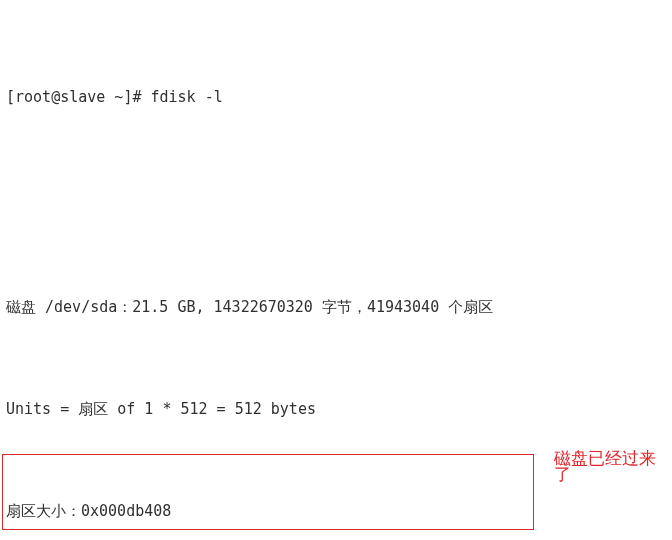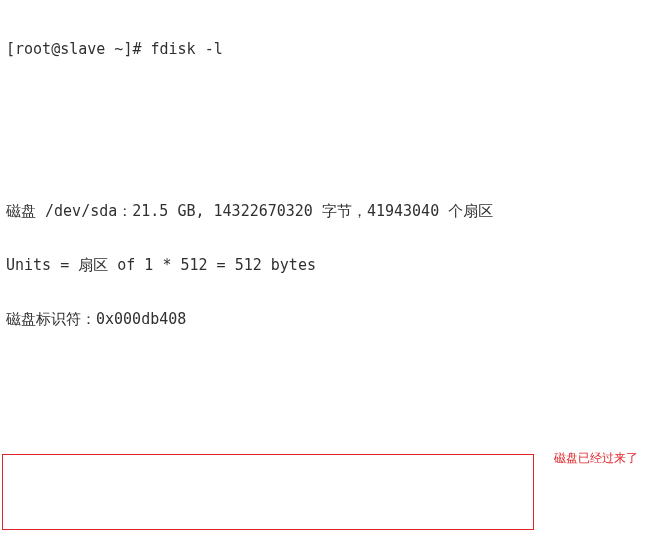--- a/index.html
+++ b/index.html
@@ -3,44 +3,44 @@
 <meta charset="utf-8">
 <style>
   html, body { margin: 0; padding: 0; background: #ffffff; }
   body { width: 672px; height: 540px; position: relative; overflow: hidden; }
   .term {
     position: absolute; left: 6px; top: 4px;
     font-family: "DejaVu Sans Mono", "Liberation Mono", monospace;
     font-size: 15px; line-height: 18px; color: #303030;
     white-space: pre; letter-spacing: 0px;
   }
-  .line { height: 18px; white-space: pre; }
+  .line { height: 18px; white-space: pre; margin-top: 48px; }
   .blank { height: 18px; }
   .highlight-box {
     position: absolute; left: 2px; top: 454px; width: 532px; height: 76px;
     border: 1.5px solid #e0262b; box-sizing: border-box;
   }
   .annotation {
     position: absolute; left: 554px; top: 450px;
     font-family: "DejaVu Sans", "Liberation Sans", sans-serif;
-    font-size: 12px; color: #e0262b; line-height: 16px;
+    font-size: 17px; color: #e0262b; line-height: 16px;
   }
   .section { }
 </style>
 </head>
 <body>
 
 <div class="term">
   <div class="line">[root@slave ~]# fdisk -l</div>
   <div class="blank"></div>
 
   <div class="section">
     <div class="line">磁盘 /dev/sda：21.5 GB, 14322670320 字节，41943040 个扇区</div>
     <div class="line">Units = 扇区 of 1 * 512 = 512 bytes</div>
-    <div class="line">磁盘标识符：0x000db408</div>
+    <div class="line">扇区大小：0x000db408</div>
   </div>
   
 
   
   
 
   
   
 
   

